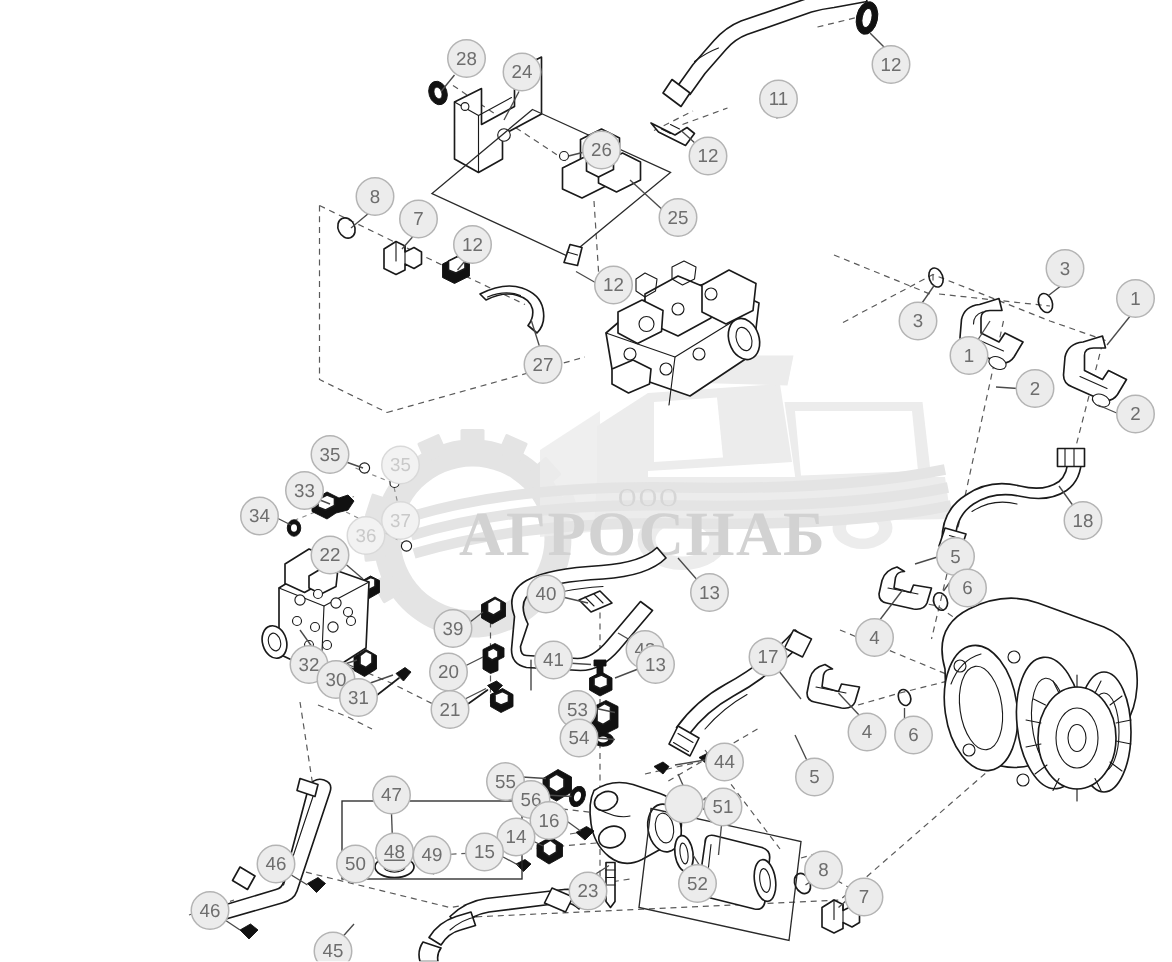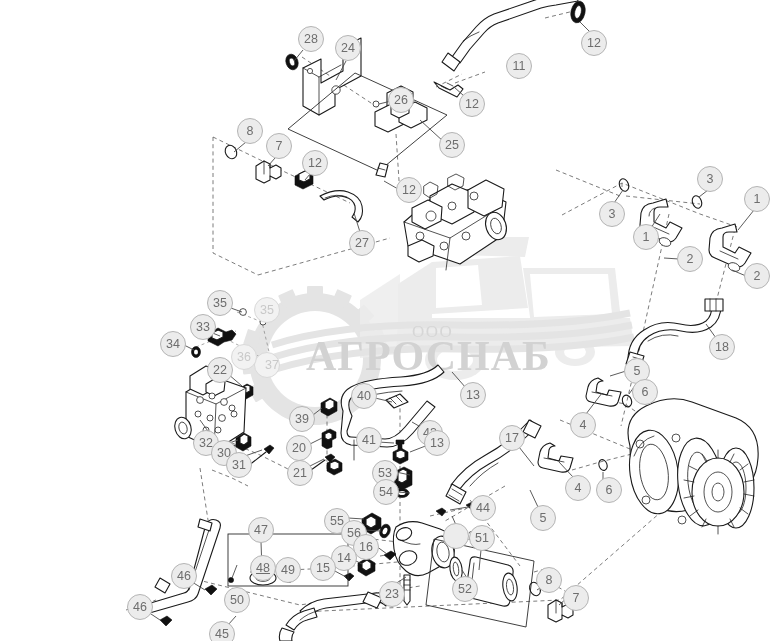--- a/index.html
+++ b/index.html
@@ -610,21 +610,21 @@
       <div class="callout" style="left: 583px; top: 425px;">4</div>
       <div class="callout" style="left: 473px; top: 395px;">13</div>
       <div class="callout" style="left: 512px; top: 438px;">17</div>
       <div class="callout" style="left: 578px; top: 488px;">4</div>
       <div class="callout" style="left: 609px; top: 490px;">6</div>
       <div class="callout" style="left: 543px; top: 518px;">5</div>
       <div class="callout" style="left: 220px; top: 303px;">35</div>
       <div class="callout faded" style="left: 267px; top: 310px;">35</div>
       <div class="callout" style="left: 203px; top: 327px;">33</div>
       <div class="callout" style="left: 173px; top: 344px;">34</div>
-      <div class="callout faded" style="left: 267px; top: 365px; text-align: right;">37</div>
+      <div class="callout faded" style="left: 267px; top: 347px;">37</div>
       <div class="callout faded" style="left: 244px; top: 357px;">36</div>
       <div class="callout" style="left: 220px; top: 370px;">22</div>
       <div class="callout" style="left: 206px; top: 443px;">32</div>
       <div class="callout" style="left: 224px; top: 453px;">30</div>
       <div class="callout" style="left: 239px; top: 465px;">31</div>
       <div class="callout" style="left: 302px; top: 419px;">39</div>
       <div class="callout" style="left: 299px; top: 448px;">20</div>
       <div class="callout" style="left: 300px; top: 473px;">21</div>
       <div class="callout" style="left: 364px; top: 396px;">40</div>
       <div class="callout" style="left: 430px; top: 433px;">43</div>
@@ -640,19 +640,19 @@
       <div class="callout" style="left: 392px; top: 594px;">23</div>
       <div class="callout" style="left: 483px; top: 508px;">44</div>
       <div class="callout" style="left: 456px; top: 536px; padding-left: 24px;">22</div>
       <div class="callout" style="left: 482px; top: 538px;">51</div>
       <div class="callout" style="left: 465px; top: 589px;">52</div>
       <div class="callout" style="left: 549px; top: 580px;">8</div>
       <div class="callout" style="left: 576px; top: 598px;">7</div>
       <div class="callout" style="left: 261px; top: 530px;">47</div>
       <div class="callout" style="left: 263px; top: 568px; text-decoration: underline;">48</div>
       <div class="callout" style="left: 288px; top: 570px;">49</div>
-      <div class="callout" style="left: 237px; top: 600px;">50</div>
+      <div class="callout" style="left: 237px; top: 576px;">50</div>
       <div class="callout" style="left: 184px; top: 576px;">46</div>
       <div class="callout" style="left: 140px; top: 607px;">46</div>
       <div class="callout" style="left: 222px; top: 634px;">45</div>
     </div>
 
 </div>
 
 </body></html>

